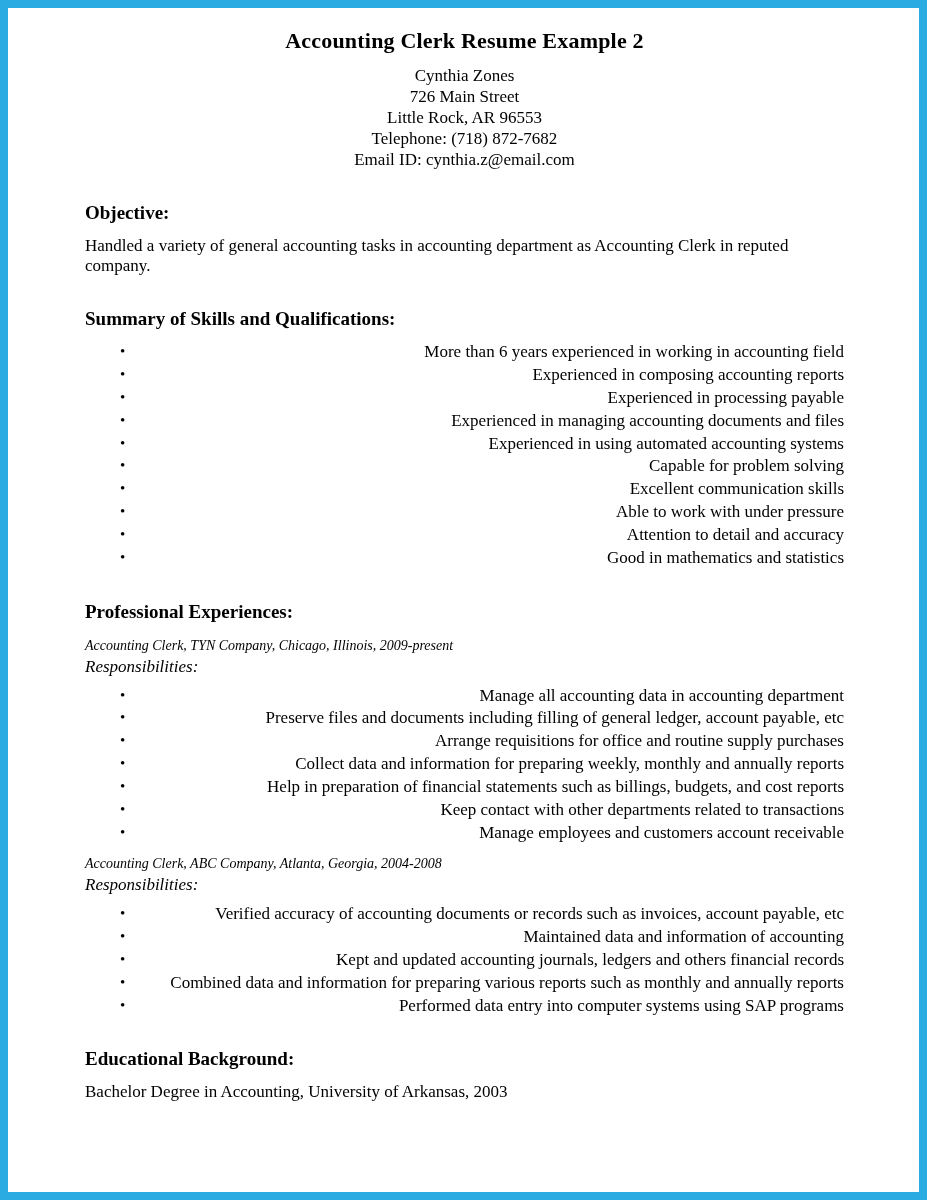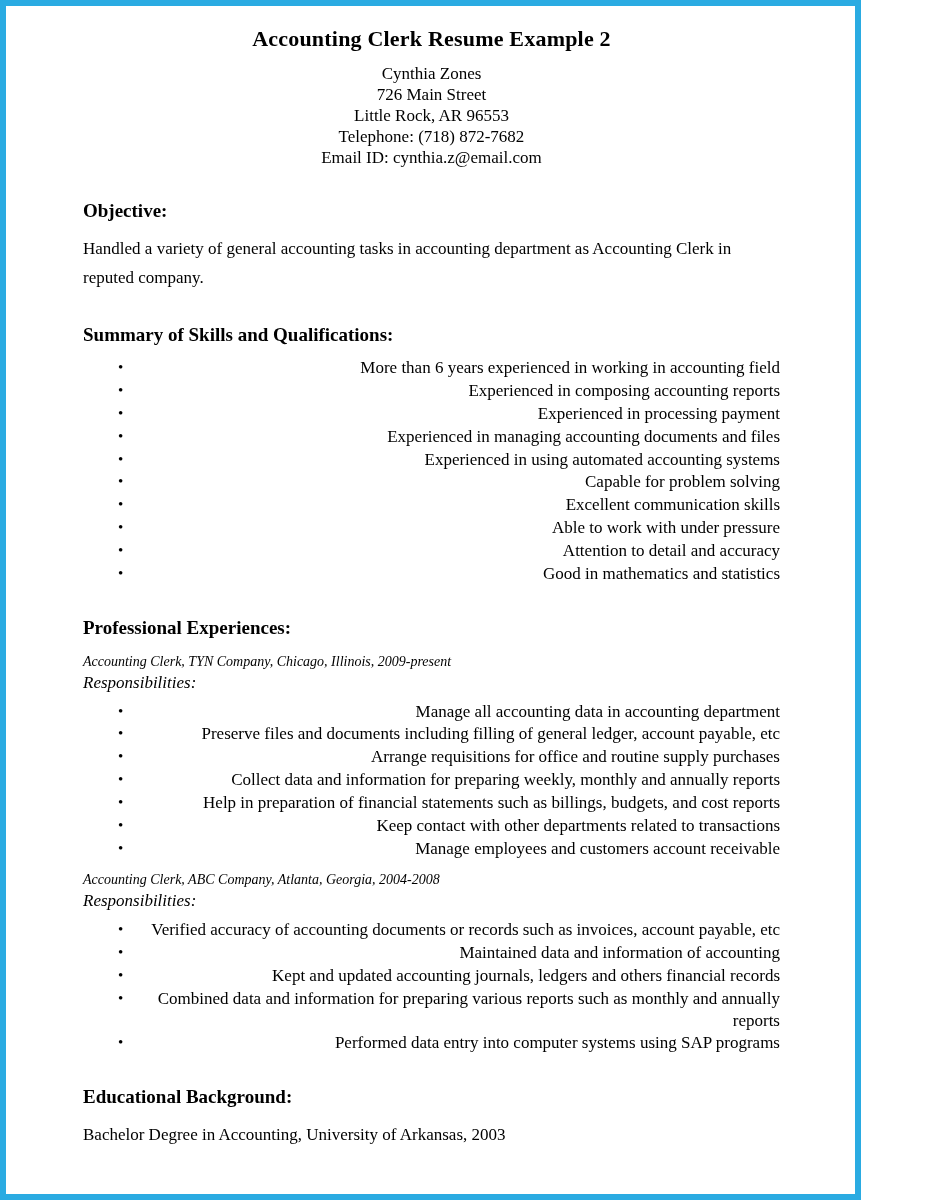--- a/index.html
+++ b/index.html
@@ -4,24 +4,24 @@
 <style>
   * { margin: 0; padding: 0; box-sizing: border-box; }
   html, body { background: #ffffff; }
   body {
     width: 927px;
     height: 1200px;
     font-family: "Liberation Serif", serif;
     color: #000000;
   }
   .page {
-    width: 861px;
+    width: 927px;
     height: 1200px;
     background: #ffffff;
-    border: 6px solid #22c55e; 
+    border: 8px solid #22c55e; 
     padding: 14px 75px 10px 77px;
     overflow: hidden;
   }
   .title {
     text-align: center;
     font-size: 22px;
     font-weight: bold;
     letter-spacing: 0.2px;
     margin-top: 6px;
   }
@@ -32,21 +32,21 @@
     margin-top: 11px;
   }
   h2.section-heading {
     font-size: 19px;
     font-weight: bold;
     margin-top: 29px;
     line-height: 28px;
   }
   p.body-text {
     font-size: 17px;
-    line-height: 29px;
+    line-height: 20px;
     margin-top: 9px;
   }
   ul.bullet-list {
     list-style: none;
     margin-top: 8px;
     text-align: right;
   }
   ul.bullet-list li {
     position: relative;
     margin-left: 33px;
@@ -94,21 +94,21 @@
   <h2 class="section-heading">Objective:</h2>
   <p class="body-text">Handled a variety of general accounting tasks in accounting department as Accounting Clerk in reputed company.</p>
 
   <h2 class="section-heading">Summary of Skills and Qualifications:</h2>
   <ul class="bullet-list">
 
       <li><span>More than 6 years experienced in working in accounting field</span></li>
 
       <li><span>Experienced in composing accounting reports</span></li>
 
-      <li><span>Experienced in processing payment</span></li>
+      <li><span>Experienced in processing payable</span></li>
 
       <li><span>Experienced in managing accounting documents and files</span></li>
 
       <li><span>Experienced in using automated accounting systems</span></li>
 
       <li><span>Capable for problem solving</span></li>
 
       <li><span>Excellent communication skills</span></li>
 
       <li><span>Able to work with under pressure</span></li>

